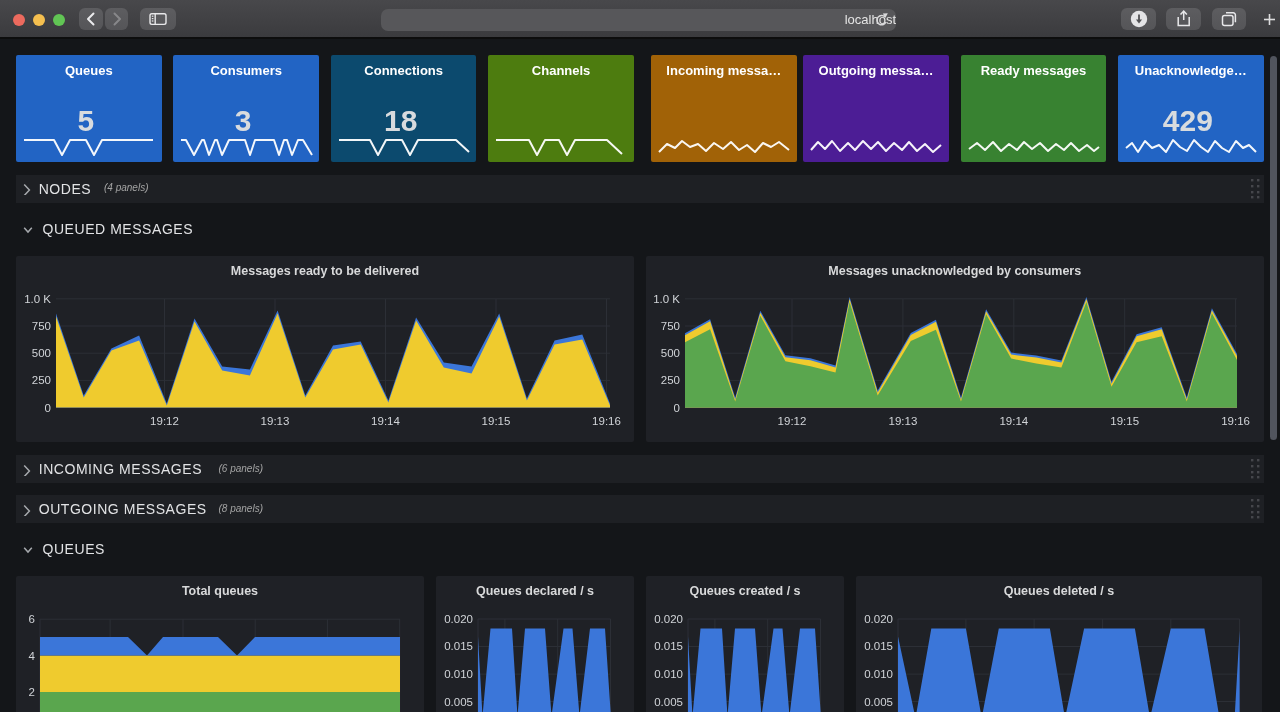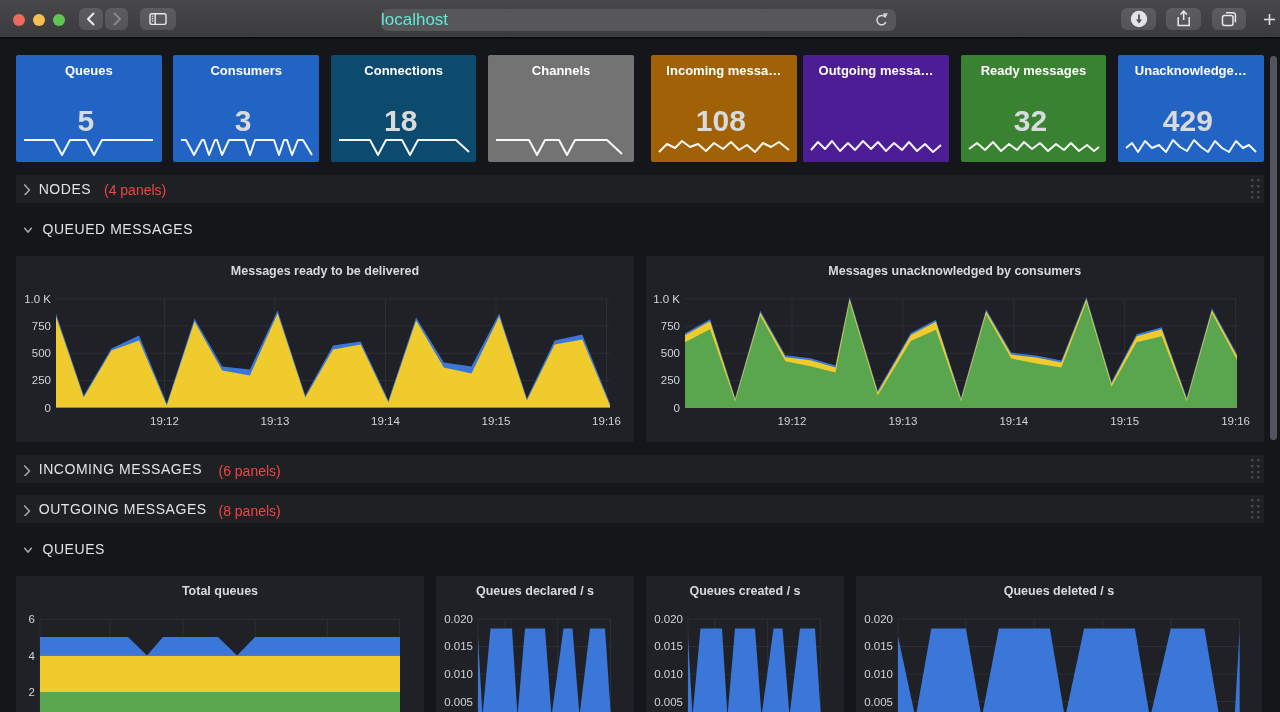--- a/index.html
+++ b/index.html
@@ -1,28 +1,28 @@
 <!DOCTYPE html>
 <html><head><meta charset="utf-8"><style>
 * {margin:0;padding:0;box-sizing:border-box}
 html,body {width:1280px;height:712px;overflow:hidden;background:#141619;font-family:"Liberation Sans",sans-serif;position:relative}
 .tb {position:absolute;left:0;top:0;width:1280px;height:39px;background:linear-gradient(#48484b,#3b3b3e);border-bottom:2px solid #0d0d0d}
 .dot {position:absolute;top:13.5px;width:12px;height:12px;border-radius:50%}
 .btn {position:absolute;top:8px;height:22px;background:linear-gradient(#5d5d60,#555558);border-radius:6px}
 .btn svg {display:block}
-.url {position:absolute;left:381px;top:8.5px;width:515px;height:22.5px;background:#57575a;border-radius:7px;text-align:left;color:#5eead4;font-size:17px;line-height:22.5px}
+.url {position:absolute;left:381px;top:8.5px;width:515px;height:22.5px;background:#57575a;border-radius:7px;text-align:right;color:#e5e5e5;font-size:13px;line-height:22.5px}
 .stat {position:absolute;top:54.5px;width:145.6px;height:107.5px;border-radius:2px}
 .st {position:absolute;top:8.5px;width:100%;text-align:center;font-size:13px;font-weight:bold;color:#fff}
 .sv {position:absolute;top:51.8px;left:-3px;width:100%;text-align:center;font-size:30px;font-weight:bold;color:#d8dbde;line-height:29.5px}
 .rowbar {position:absolute;left:16px;width:1248px;height:28px;background:#1e2024;color:#d8d9da}
 .rowhead {position:absolute;left:16px;width:1248px;height:28px;color:#d8d9da}
 .rowhead .rt {left:26.5px}
 .chev {position:absolute;left:6px;top:6.5px}
 .rt {position:absolute;left:22.7px;top:6px;font-size:14px;font-weight:normal;letter-spacing:0.55px;color:#e2e3e5}
-.rc {position:absolute;top:7.5px;font-size:14px;color:#ef4444}
+.rc {position:absolute;top:7.5px;font-size:10px;font-style:italic;color:#a3a3a3}
 .panel {position:absolute;background:#1f2126;border-radius:2px}
 .panel svg {display:block}
 svg text {font-family:"Liberation Sans",sans-serif}
 .sb {position:absolute;left:1270px;top:56px;width:7px;height:384px;background:#51555e;border-radius:3.5px}
 </style></head><body>
 
 <div class="tb">
 <div class="dot" style="left:13px;background:#ec6a5e"></div>
     <div class="dot" style="left:33px;background:#f5bf4f"></div>
     <div class="dot" style="left:53px;background:#61c554"></div>
@@ -90,42 +90,40 @@
       <polyline points="8.0,85.0 13.0,85.0 21.0,100.0 29.0,85.0 31.0,85.0 36.0,100.0 42.0,85.0 44.0,85.0 49.0,100.0 56.0,85.0 72.0,85.0 77.0,100.0 82.0,85.0 101.0,85.0 106.0,100.0 111.0,85.0 114.0,85.0 119.0,100.0 125.0,85.0 130.0,85.0 139.0,100.0" fill="none" stroke="rgba(255,255,255,0.95)" stroke-width="2" stroke-linejoin="round"></polyline>
     </svg>
   </div>
 <div class="stat" style="left:330.9px;background:#0c4a6e">
 <div class="st">Connections</div>
     <div class="sv">18</div>
     <svg width="146" height="108" viewBox="0 0 146 108" style="position:absolute;left:0;top:0">
       <polyline points="8.0,85.0 39.0,85.0 47.0,100.0 55.0,85.0 71.0,85.0 79.0,100.0 87.0,85.0 125.0,85.0 138.0,97.0" fill="none" stroke="rgba(255,255,255,0.95)" stroke-width="2" stroke-linejoin="round"></polyline>
     </svg>
   </div>
-<div class="stat" style="left:488.3px;background:#737373">
+<div class="stat" style="left:488.3px;background:#4d7c0f">
 <div class="st">Channels</div>
     <svg width="146" height="108" viewBox="0 0 146 108" style="position:absolute;left:0;top:0">
       <polyline points="8.0,85.0 41.0,85.0 49.0,100.0 57.0,85.0 71.0,85.0 79.0,100.0 87.0,85.0 119.0,85.0 134.0,99.0" fill="none" stroke="rgba(255,255,255,0.95)" stroke-width="2" stroke-linejoin="round"></polyline>
     </svg>
   </div>
 <div class="stat" style="left:651px;background:#a16207">
 <div class="st">Incoming messa…</div>
-    <div class="sv">108</div>
     <svg width="146" height="108" viewBox="0 0 146 108" style="position:absolute;left:0;top:0">
       <polyline points="8.0,97.0 16.0,89.0 24.0,93.0 31.0,86.0 39.0,92.0 47.0,89.0 55.0,96.0 63.0,88.0 72.0,94.0 80.0,87.0 88.0,95.0 96.0,90.0 104.0,97.0 112.0,88.0 120.0,92.0 128.0,87.0 138.0,95.0" fill="none" stroke="rgba(255,255,255,0.95)" stroke-width="2" stroke-linejoin="round"></polyline>
     </svg>
   </div>
 <div class="stat" style="left:803.2px;background:#4c1d95">
 <div class="st">Outgoing messa…</div>
     <svg width="146" height="108" viewBox="0 0 146 108" style="position:absolute;left:0;top:0">
       <polyline points="8.0,95.0 15.0,87.0 22.0,94.0 29.0,86.0 37.0,96.0 45.0,88.0 52.0,95.0 60.0,86.0 68.0,94.0 75.0,87.0 83.0,96.0 91.0,88.0 99.0,95.0 106.0,87.0 114.0,96.0 122.0,89.0 130.0,97.0 138.0,90.0" fill="none" stroke="rgba(255,255,255,0.95)" stroke-width="2" stroke-linejoin="round"></polyline>
     </svg>
   </div>
 <div class="stat" style="left:960.6px;background:#388231">
 <div class="st">Ready messages</div>
-    <div class="sv">32</div>
     <svg width="146" height="108" viewBox="0 0 146 108" style="position:absolute;left:0;top:0">
       <polyline points="8.0,94.0 16.0,88.0 24.0,95.0 32.0,87.0 40.0,96.0 48.0,89.0 56.0,95.0 63.0,87.0 71.0,94.0 79.0,88.0 87.0,96.0 95.0,89.0 103.0,95.0 110.0,88.0 118.0,96.0 126.0,90.0 133.0,96.0 138.0,92.0" fill="none" stroke="rgba(255,255,255,0.95)" stroke-width="2" stroke-linejoin="round"></polyline>
     </svg>
   </div>
 <div class="stat" style="left:1118.0px;background:#2264c4">
 <div class="st">Unacknowledge…</div>
     <div class="sv">429</div>
     <svg width="146" height="108" viewBox="0 0 146 108" style="position:absolute;left:0;top:0">
       <polyline points="8.0,93.0 14.0,88.0 20.0,97.0 27.0,86.0 34.0,93.0 41.0,90.0 48.0,97.0 55.0,85.0 62.0,92.0 69.0,96.0 76.0,85.0 83.0,92.0 90.0,97.0 97.0,86.0 104.0,93.0 111.0,97.0 118.0,86.0 125.0,93.0 131.0,90.0 138.0,97.0" fill="none" stroke="rgba(255,255,255,0.95)" stroke-width="2" stroke-linejoin="round"></polyline>
     </svg>

